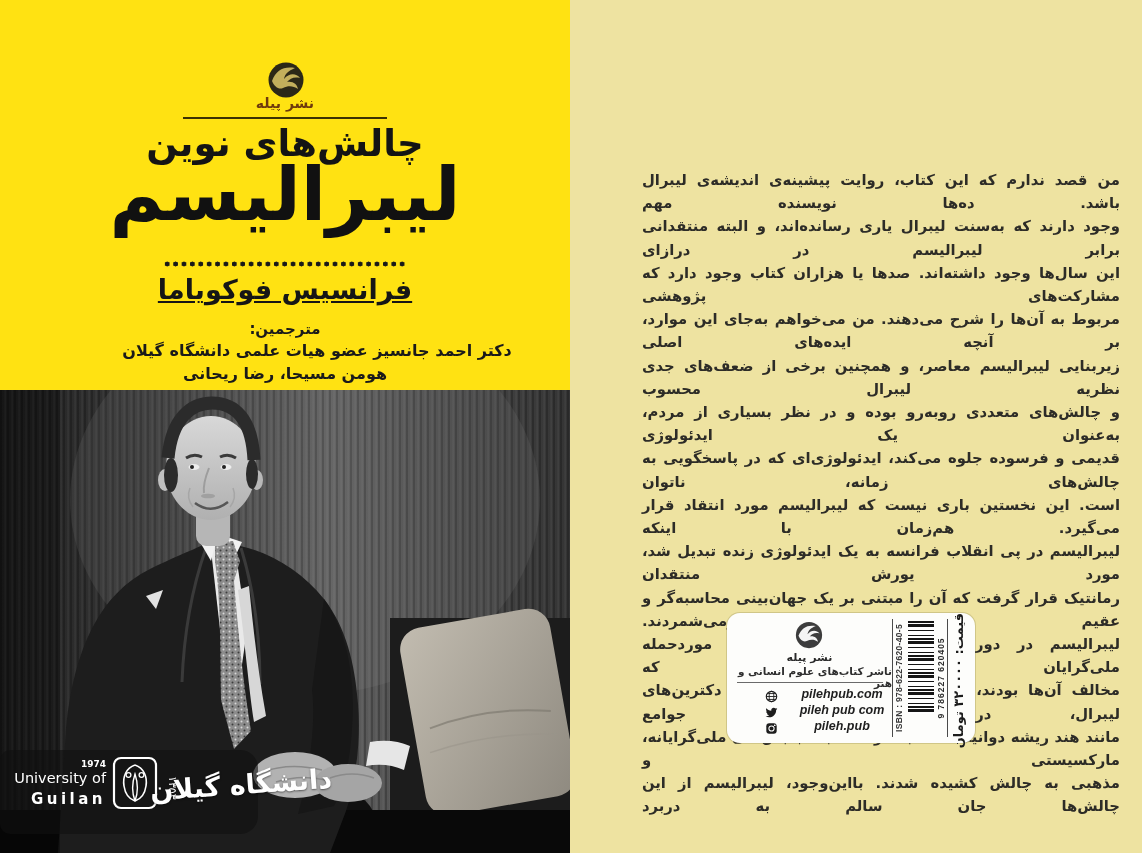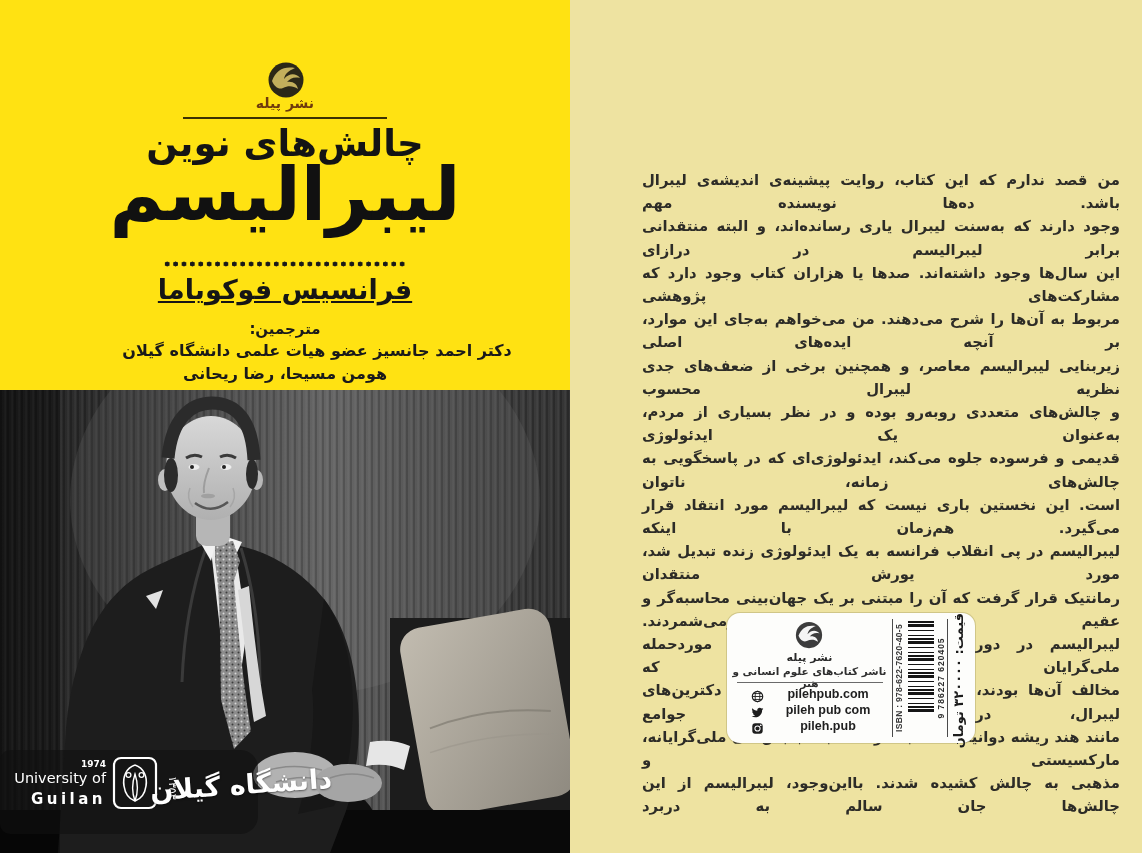--- a/index.html
+++ b/index.html
@@ -39,23 +39,23 @@
   
   .back{position:absolute;left:570px;top:0;width:572px;height:853px;background:#eee3a1;}
   .blurb{position:absolute;left:72px;right:22px;top:168px;direction:rtl;color:#2d2c27;}
   .blurb-line{font-size:14.8px;font-weight:bold;line-height:23.2px;text-align:justify;text-align-last:justify;white-space:normal;}
 
   
   .pubbox{position:absolute;left:157px;top:613px;width:248px;height:130px;background:#fdfdfb;
      border-radius:13px;box-shadow:0 0 0 1px rgba(120,110,60,.25);}
   .pb-logo{position:absolute;left:67px;top:7px;}
   .pb-name{position:absolute;left:0;top:38px;width:165px;text-align:center;font-size:11px;font-weight:bold;color:#2a2a2a;direction:rtl;}
-  .pb-tagline{position:absolute;left:0;top:52px;width:165px;text-align:center;font-size:10.5px;font-weight:bold;color:#2e2e2e;direction:rtl;}
+  .pb-tagline{position:absolute;left:0;top:52px;width:165px;font-size:10.5px;font-weight:bold;color:#2e2e2e;direction:rtl;}
   .pb-rule{position:absolute;left:10px;top:69px;width:146px;height:1px;background:#6a6a6a;}
-  .pb-row{position:absolute;left:16px;width:142px;height:15px;}
+  .pb-row{position:absolute;left:30px;width:142px;height:15px;font-style:italic;}
   .pb-row .ico{position:absolute;left:8px;top:1px;}
   .pb-row .lnk{position:absolute;left:28px;top:0;width:114px;text-align:center;
      font-family:"Liberation Sans",sans-serif;font-size:12.5px;font-weight:bold;color:#1e1e1e;}
   .pb-div{position:absolute;top:6px;height:118px;width:1px;background:#4a4a4a;}
   .vtext{position:absolute;top:130px;width:130px;transform:rotate(-90deg);transform-origin:0 0;
      text-align:center;white-space:nowrap;}
   .pb-isbn{left:167px;font-family:"Liberation Sans",sans-serif;font-size:8.5px;font-weight:bold;color:#3a3a3a;letter-spacing:.3px;}
   .pb-barcode{position:absolute;left:181px;top:8px;width:26px;height:93px;
      background:repeating-linear-gradient(to bottom,#161616 0 2px,#fff 2px 3px,#161616 3px 6px,#fff 6px 9px,#161616 9px 10px,#fff 10px 14px,#161616 14px 15px,#fff 15px 17px);}
   .pb-digits{left:209px;font-family:"Liberation Sans",sans-serif;font-size:8.5px;font-weight:bold;color:#2e2e2e;letter-spacing:1px;}

